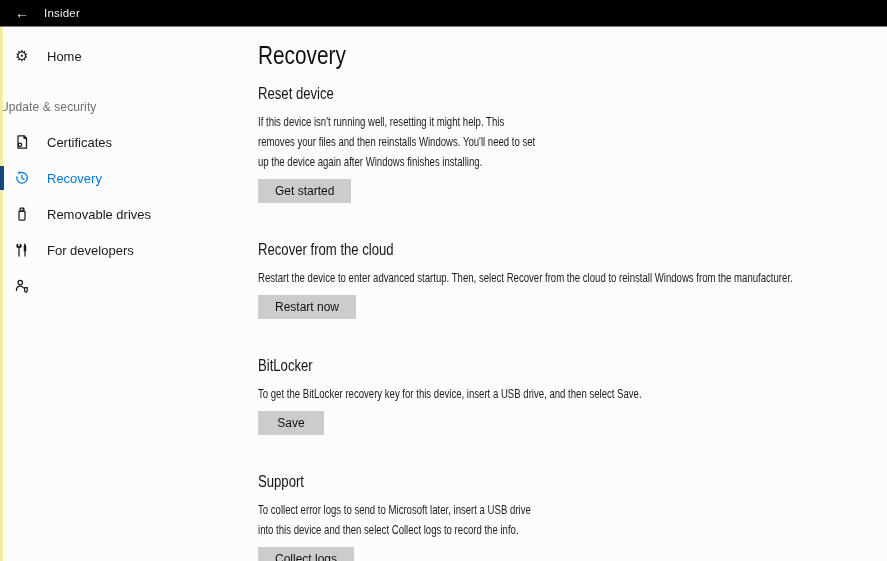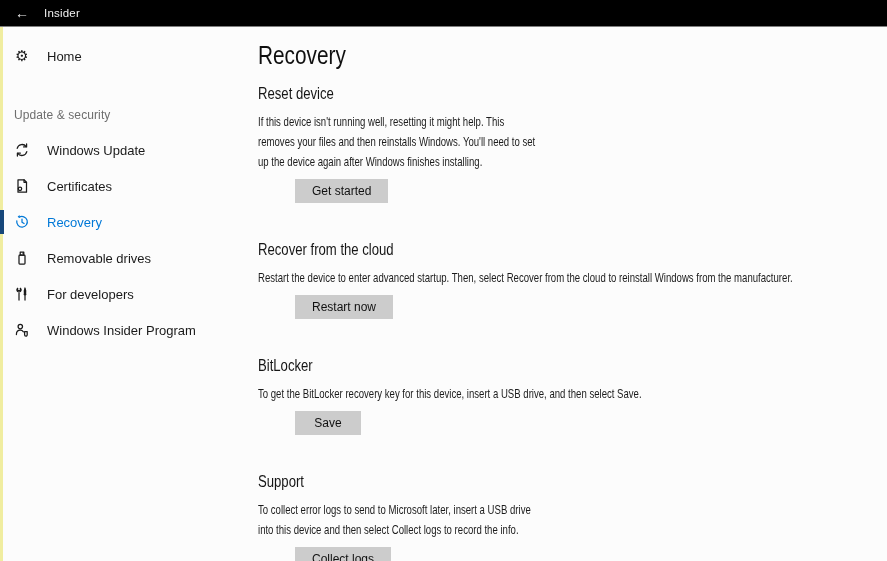--- a/index.html
+++ b/index.html
@@ -43,22 +43,22 @@
     color:#1b1b1b; font-size:15px; line-height:16px;
   }
   .nav-item .label { margin-left:17px; font-size:13px; color:#1a1a1a; white-space:nowrap; }
   .nav-item.selected .label { color:#0078d7; }
   .nav-item.selected .icon { color:#0078d7; }
   .accent-bar {
     position:absolute; left:0; top:6px; bottom:6px; width:4px;
     background:#17477a; z-index:6;
   }
   .section-label {
-    font-size:12px; color:#6e6e6e; padding-left:14px;
-    margin-top:40px; margin-bottom:10px; letter-spacing:.1px;
+    font-size:12px; color:#6e6e6e; 
+    margin-top:32px; margin-bottom:10px; letter-spacing:.1px;
   }
   .nav-list { margin-top:2px; }
   svg.ic { display:block; }
   svg.ic .s { fill:none; stroke:currentColor; stroke-width:1.25; stroke-linecap:round; stroke-linejoin:round; }
   svg.ic .f { fill:currentColor; stroke:none; }
 
   
   .page-title {
     font-size:26px; font-weight:300; color:#101010;
     transform:scaleX(.8); transform-origin:left top; white-space:nowrap;
@@ -71,21 +71,21 @@
   }
   .para {
     margin-top:9px; font-size:13.5px; line-height:20px; color:#1b1b1b;
     white-space:pre; transform:scaleX(.71); transform-origin:left top;
   }
   .btn {
     display:inline-block; margin-top:7px;
     background:#cccccc; border:2px solid transparent;
     min-width:66px; height:24px; line-height:20px;
     padding:0 15px; font-size:12px; color:#111; text-align:center;
-    font-family:inherit; cursor:pointer;margin-left:37px;
+    font-family:inherit; cursor:pointer;
   }
 </style>
 </head>
 <body>
 
 <header class="titlebar">
   <span class="back">←</span>
   <span class="tb-title">Insider</span>
 </header>
 
@@ -97,31 +97,20 @@
 
     <div class="nav-item home">
       <span class="icon">⚙</span>
       <span class="label">Home</span>
     </div>
 
     <div class="section-label">Update &amp; security</div>
 
     <div class="nav-list">
 
-      <div class="nav-item">
-        <span class="icon">
-          <svg class="ic" width="16" height="16" viewBox="0 0 16 16">
-            <path class="s" d="M3.2 6.4a5 5 0 0 1 9-1.7"></path>
-            <path class="s" d="M12.6 1.9v3h-3"></path>
-            <path class="s" d="M12.8 9.6a5 5 0 0 1-9 1.7"></path>
-            <path class="s" d="M3.4 14.1v-3h3"></path>
-          </svg>
-        </span>
-        <span class="label">Windows Update</span>
-      </div>
 
 
       <div class="nav-item">
         <span class="icon">
           <svg class="ic" width="16" height="16" viewBox="0 0 16 16">
             <path class="s" d="M4 1.8h6l2.5 2.5v9.9H4z"></path>
             <path class="s" d="M10 1.8v2.5h2.5"></path>
             <circle class="s" cx="6" cy="10.8" r="1.7"></circle>
           </svg>
         </span>
@@ -167,21 +156,20 @@
       </div>
 
       <div class="nav-item">
         <span class="icon">
           <svg class="ic" width="16" height="16" viewBox="0 0 16 16">
             <circle class="s" cx="6.3" cy="4.6" r="2.2"></circle>
             <path class="s" d="M2.4 12.6c0-2.8 1.8-4.4 3.9-4.4 1.3 0 2.4.6 3.1 1.6"></path>
             <path class="s" d="M10.6 9.6h2.6v3.2a1.3 1.3 0 0 1-2.6 0z"></path>
           </svg>
         </span>
-        <span class="label">Windows Insider Program</span>
       </div>
 
     </div>
   </nav>
 
   <main class="main">
     <h1 class="page-title">Recovery</h1>
 
     <section class="section">
       <h2 class="sec-heading">Reset device</h2>

